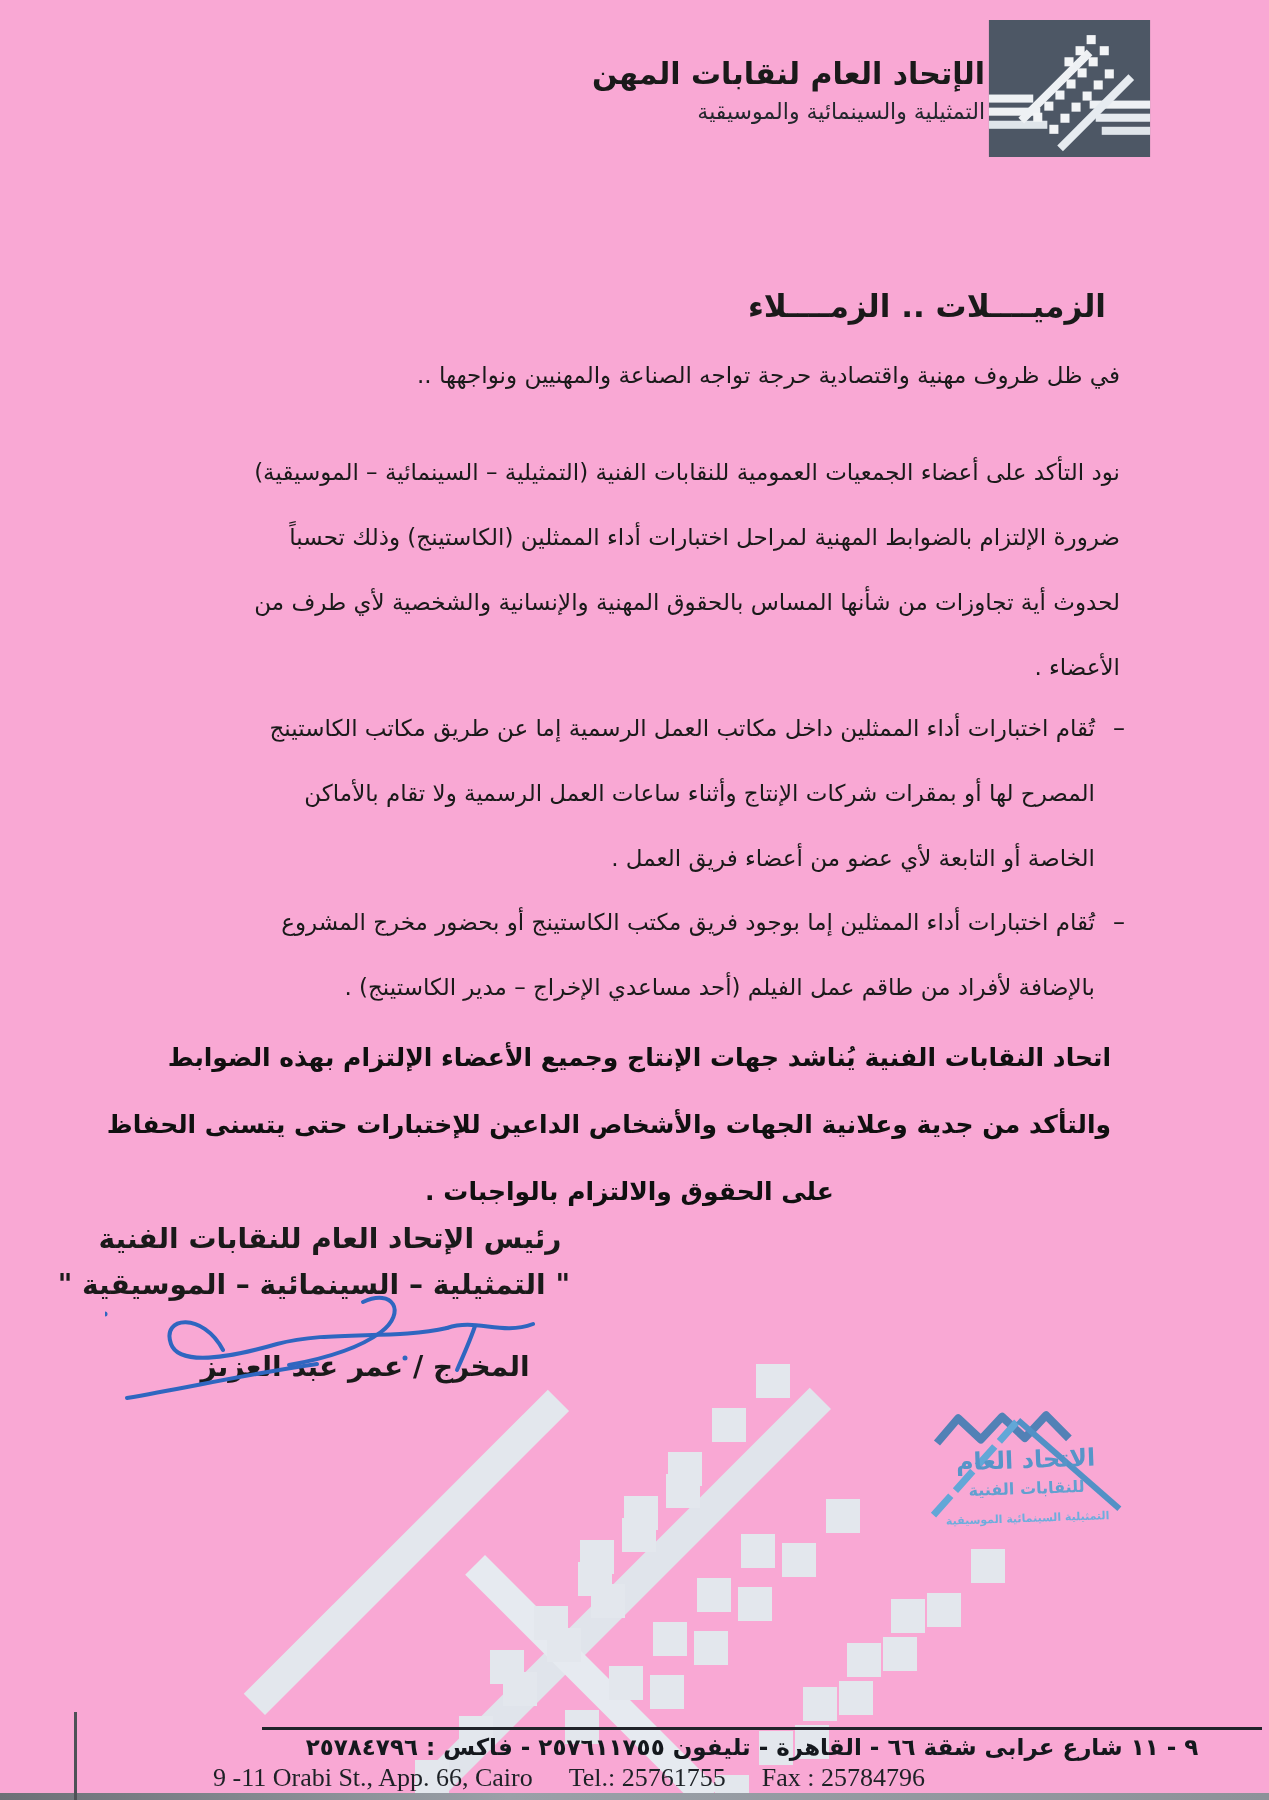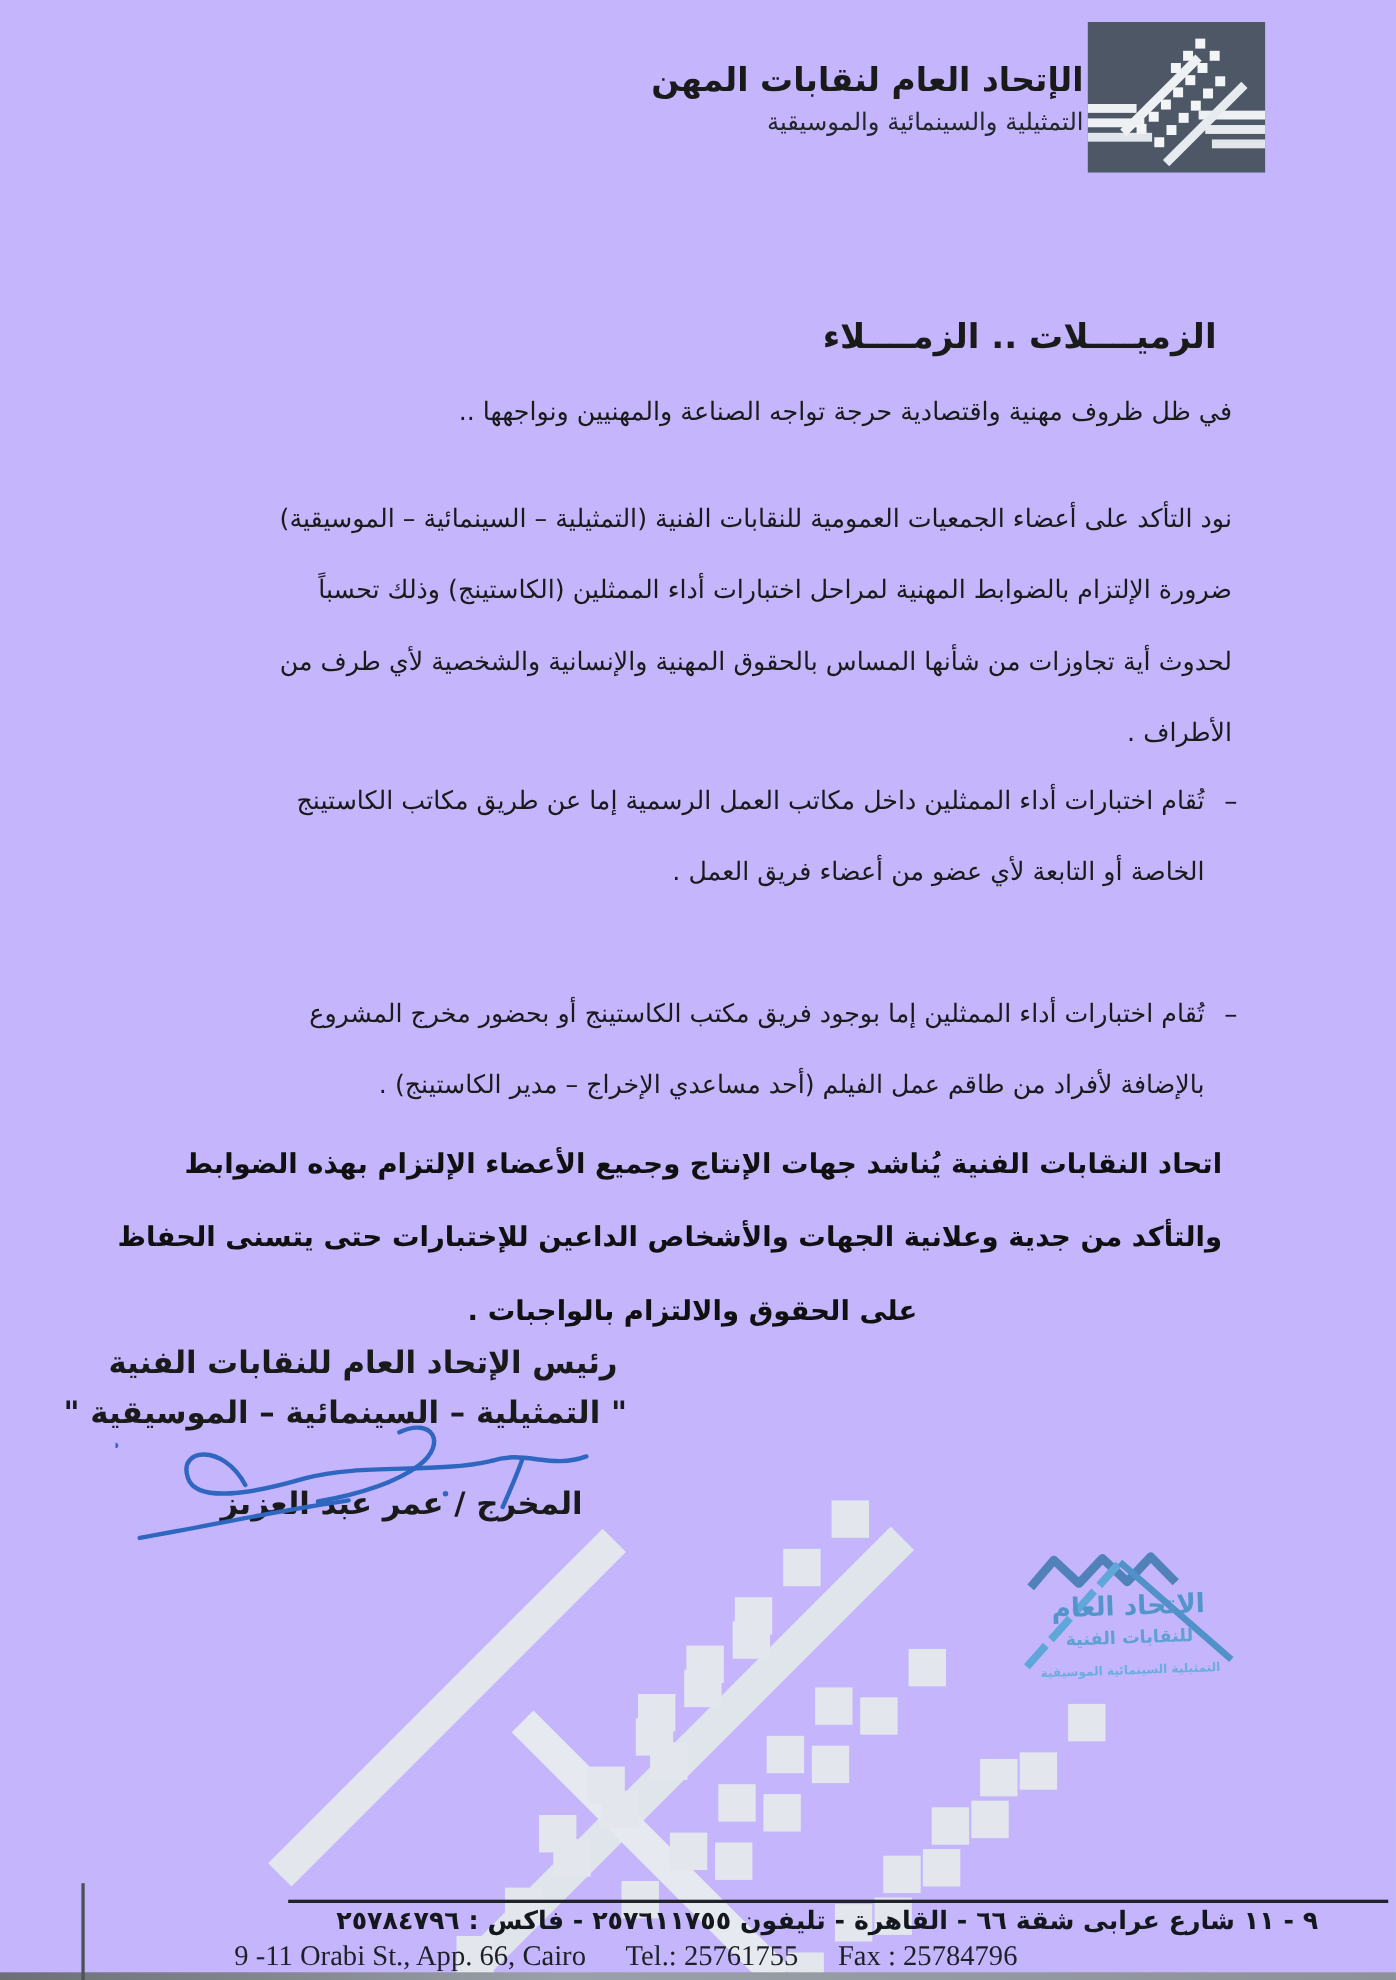--- a/index.html
+++ b/index.html
@@ -1,18 +1,18 @@
 <!DOCTYPE html>
 <html lang="ar"><head>
 <meta charset="utf-8">
 <style>
   html,body{margin:0;padding:0;background:#d8d8d8;}
   #page{
     position:relative;width:1269px;height:1800px;margin:0 auto;
-    background:#c4b5fd;overflow:hidden;
+    background:#f9a8d4;overflow:hidden;
     font-family:"DejaVu Sans",sans-serif;color:#1a1a1a;
   }
   .ar{direction:rtl;}
   .abs{position:absolute;}
   
   .org-names{right:284px;top:56px;text-align:right;z-index:3;}
   .org-line1{font-size:30px;font-weight:bold;letter-spacing:-0.5px;}
   .org-line2{font-size:22px;font-weight:normal;margin-top:8px;color:#23272d;}
   .logo{left:988px;top:20px;width:163px;height:137px;z-index:3;}
   
@@ -117,27 +117,28 @@
   </svg>
 
   <div class="abs greeting ar">الزميــــلات .. الزمــــلاء</div>
 
   <div class="abs intro ar">في ظل ظروف مهنية واقتصادية حرجة تواجه الصناعة والمهنيين ونواجهها ..</div>
 
   <div class="abs para p-main ar">
     <div class="line">نود التأكد على أعضاء الجمعيات العمومية للنقابات الفنية (التمثيلية – السينمائية – الموسيقية)</div>
     <div class="line">ضرورة الإلتزام بالضوابط المهنية لمراحل اختبارات أداء الممثلين (الكاستينج) وذلك تحسباً</div>
     <div class="line">لحدوث أية تجاوزات من شأنها المساس بالحقوق المهنية والإنسانية والشخصية لأي طرف من</div>
-    <div class="line">الأطراف .</div>
+    <div class="line">الأعضاء .</div>
   </div>
 
   <div class="abs bullet b1 ar">
     <span class="dash">–</span>
     <div class="blines">
       <div class="line">تُقام اختبارات أداء الممثلين داخل مكاتب العمل الرسمية إما عن طريق مكاتب الكاستينج</div>
+      <div class="line">المصرح لها أو بمقرات شركات الإنتاج وأثناء ساعات العمل الرسمية ولا تقام بالأماكن</div>
       <div class="line">الخاصة أو التابعة لأي عضو من أعضاء فريق العمل .</div>
     </div>
   </div>
 
   <div class="abs bullet b2 ar">
     <span class="dash">–</span>
     <div class="blines">
       <div class="line">تُقام اختبارات أداء الممثلين إما بوجود فريق مكتب الكاستينج أو بحضور مخرج المشروع</div>
       <div class="line">بالإضافة لأفراد من طاقم عمل الفيلم (أحد مساعدي الإخراج – مدير الكاستينج) .</div>
     </div>

